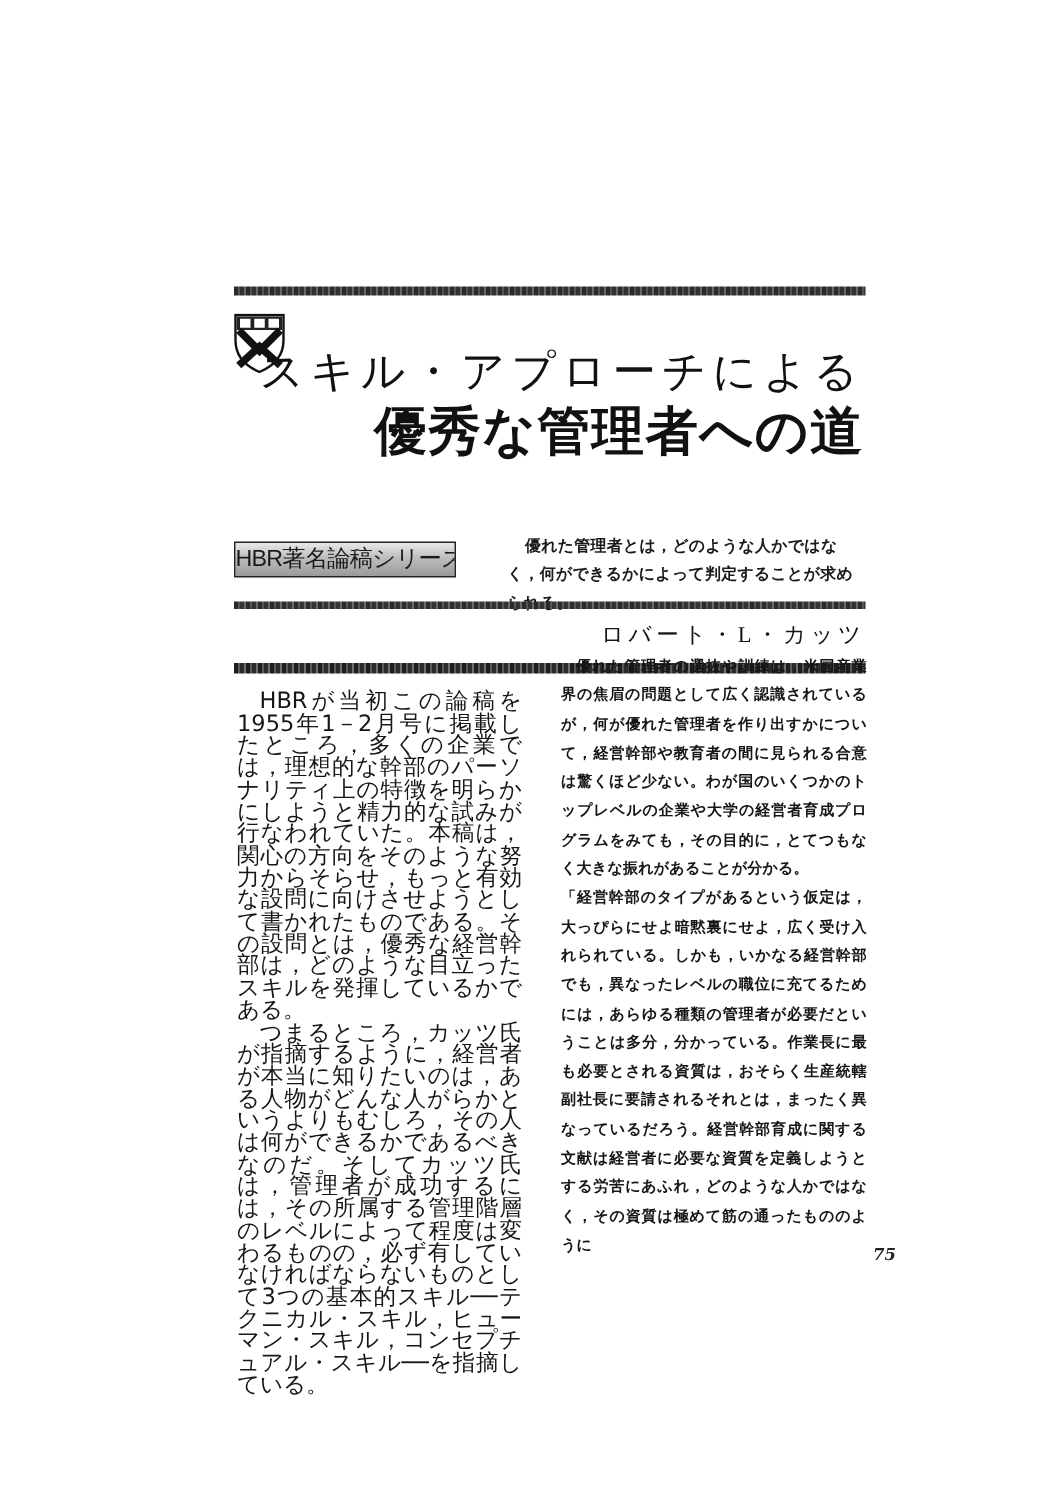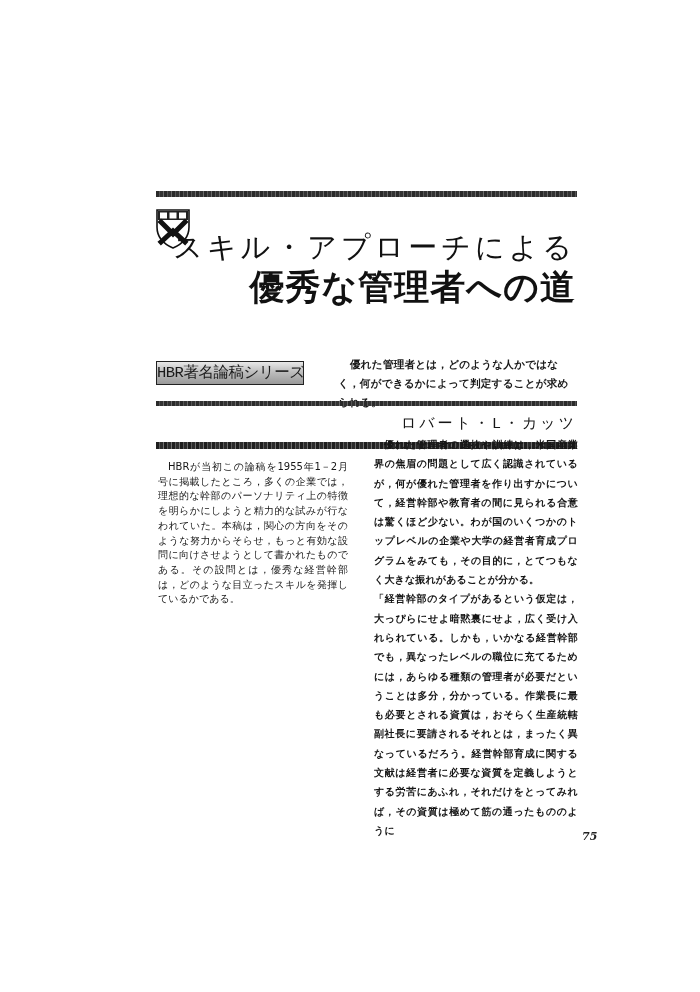--- a/index.html
+++ b/index.html
@@ -11,29 +11,29 @@
   .bar.mid { top: 401px; height: 5px; }
   .bar.low { top: 442px; height: 7px; background: repeating-linear-gradient(90deg, #1e1e1e 0 3px, #5a5a5a 3px 4px, #2c2c2c 4px 7px, #707070 7px 8px); }
   .crest { position: absolute; left: 156px; top: 209px; width: 34px; height: 40px; }
   .title { position: absolute; right: 124px; color: #111; white-space: nowrap;
            font-family: "DejaVu Serif", "Liberation Serif", serif; }
   .title.l1 { top: 228px; font-size: 29px; letter-spacing: 4px; font-weight: normal; }
   .title.l2 { top: 264px; font-size: 35px; letter-spacing: 1px; font-weight: bold; }
   .badge { position: absolute; left: 156px; top: 361px; width: 148px; height: 24px;
            border: 1px solid #222; box-sizing: border-box;
            background: linear-gradient(180deg, #e8e8e8 0%, #bdbdbd 45%, #9a9a9a 100%);
-           font-family: Liberation Mono, monospace; font-size: 15.5px;
+           font-family: Liberation Sans, sans-serif; font-size: 15.5px;
            color: #1a1a1a; line-height: 22px; letter-spacing: -0.5px; white-space: nowrap; overflow: hidden; }
   .lead { position: absolute; left: 338px; top: 355px; width: 240px;
           font-family: "DejaVu Sans", "Liberation Sans", sans-serif; font-size: 10.6px; font-weight: bold;
           line-height: 19px; color: #1a1a1a; text-indent: 12px; letter-spacing: 0.2px; }
   .author { position: absolute; right: 123px; top: 414px; font-size: 15px; letter-spacing: 3px; color: #161616;
-            font-family: Liberation Mono, monospace; white-space: nowrap; }
+            font-family: Liberation Serif, serif; white-space: nowrap; }
   .col { position: absolute; font-family: "DejaVu Sans", "Liberation Sans", sans-serif; color: #161616; }
-  .col.left { left: 158px; top: 460px; width: 190px; font-size: 10px; line-height: 14.7px; }
+  .col.left { left: 158px; top: 460px; width: 190px; font-size: 15px; line-height: 14.7px; }
   .col.right { left: 374px; top: 435px; width: 204px; font-size: 10px; line-height: 19.3px; font-weight: bold; letter-spacing: 0.15px; }
   .col p { margin: 0; text-indent: 1em; text-align: justify; }
   .col p.noindent { text-indent: 0; }
   .pagenum { position: absolute; left: 562px; top: 830px; font-size: 11px; font-style: italic; font-weight: bold;
              font-family: "DejaVu Serif", "Liberation Serif", serif; color: #222; margin-left: 20px; }
 </style>
 </head>
 <body>
 
 <div class="bar top"></div>
@@ -55,20 +55,21 @@
 
 <div class="badge">HBR著名論稿シリーズ</div>
 <div class="lead">優れた管理者とは，どのような人かではなく，何ができるかによって判定することが求められる。</div>
 
 <div class="bar mid"></div>
 <div class="author">ロバート・L・カッツ</div>
 <div class="bar low"></div>
 
 <div class="col left">
   <p>HBRが当初この論稿を1955年1－2月号に掲載したところ，多くの企業では，理想的な幹部のパーソナリティ上の特徴を明らかにしようと精力的な試みが行なわれていた。本稿は，関心の方向をそのような努力からそらせ，もっと有効な設問に向けさせようとして書かれたものである。その設問とは，優秀な経営幹部は，どのような目立ったスキルを発揮しているかである。</p>
+  <p>つまるところ，カッツ氏が指摘するように，経営者が本当に知りたいのは，ある人物がどんな人がらかというよりもむしろ，その人は何ができるかであるべきなのだ。そしてカッツ氏は，管理者が成功するには，その所属する管理階層のレベルによって程度は変わるものの，必ず有していなければならないものとして3つの基本的スキル──テクニカル・スキル，ヒューマン・スキル，コンセプチュアル・スキル──を指摘している。</p>
 </div>
 
 <div class="col right">
   <p>優れた管理者の選抜や訓練は，米国産業界の焦眉の問題として広く認識されているが，何が優れた管理者を作り出すかについて，経営幹部や教育者の間に見られる合意は驚くほど少ない。わが国のいくつかのトップレベルの企業や大学の経営者育成プログラムをみても，その目的に，とてつもなく大きな振れがあることが分かる。</p>
-  <p class="noindent">「経営幹部のタイプがあるという仮定は，大っぴらにせよ暗黙裏にせよ，広く受け入れられている。しかも，いかなる経営幹部でも，異なったレベルの職位に充てるためには，あらゆる種類の管理者が必要だということは多分，分かっている。作業長に最も必要とされる資質は，おそらく生産統轄副社長に要請されるそれとは，まったく異なっているだろう。経営幹部育成に関する文献は経営者に必要な資質を定義しようとする労苦にあふれ，それだけをとってみれば，その資質は極めて筋の通ったもののように</p>
+  <p class="noindent">「経営幹部のタイプがあるという仮定は，大っぴらにせよ暗黙裏にせよ，広く受け入れられている。しかも，いかなる経営幹部でも，異なったレベルの職位に充てるためには，あらゆる種類の管理者が必要だということは多分，分かっている。作業長に最も必要とされる資質は，おそらく生産統轄副社長に要請されるそれとは，まったく異なっているだろう。経営幹部育成に関する文献は経営者に必要な資質を定義しようとする労苦にあふれ，どのような人かではなく，その資質は極めて筋の通ったもののように</p>
 </div>
 
 <div class="pagenum">75</div>
 
 </body></html>

